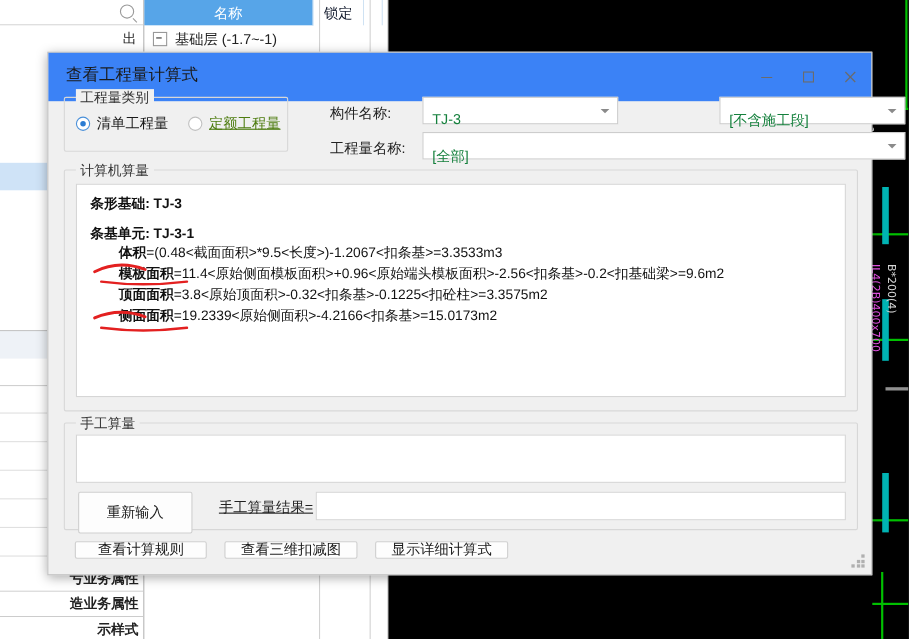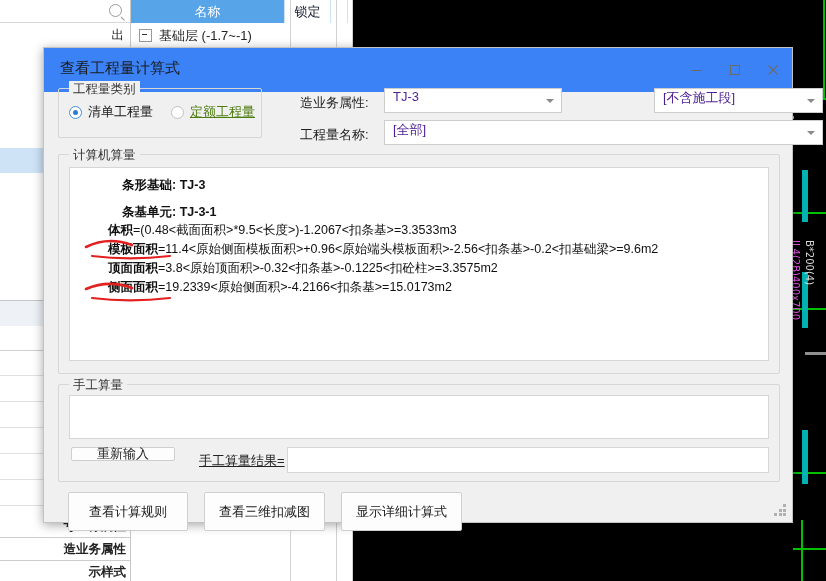--- a/index.html
+++ b/index.html
@@ -202,67 +202,67 @@
 
   
   .fld-label {
     position: absolute; font-size: 13px; color: #222;
   }
   .combo {
     position: absolute; background: #fff; border: 1px solid #cdcdcd;
     box-sizing: border-box; height: 25px;
   }
   .combo .val {
-    position: absolute; left: 8px; top: 0; font-size: 13px; color: #4c1d95;
+    position: absolute; left: 8px; top: 12px; font-size: 13px; color: #15803d;
     white-space: nowrap;
   }
   .combo .arw {
     position: absolute; right: 7px; top: 10px;
     width: 0; height: 0;
     border-left: 4px solid transparent; border-right: 4px solid transparent;
     border-top: 4px solid #8a8a8a;
   }
 
   
   .gb-calc { left: 14px; top: 106px; width: 722px; height: 220px; }
   .calc-box {
     position: absolute; left: 10px; top: 12px; right: 10px; bottom: 12px;
     background: #fff; border: 1px solid #d6d6d6; overflow: hidden;
   }
   .calc-inner { position: relative; padding: 9px 12px; }
   .f-line { font-size: 12.5px; color: #111; white-space: nowrap; line-height: 19px; }
-  .f-head { font-weight: bold; font-size: 12.5px; color: #111; margin-left: 40px; }
+  .f-head { font-weight: bold; font-size: 12.5px; color: #111; }
   .f-ind { padding-left: 26px; }
   .f-term { font-weight: bold; }
   .f-gap { height: 10px; }
 
   .ann {
     position: absolute; pointer-events: none;
   }
 
   
   .gb-man { left: 14px; top: 336px; width: 722px; height: 98px; }
   .man-text {
     position: absolute; left: 10px; top: 10px; right: 10px; height: 44px;
     background: #fff; border: 1px solid #d6d6d6; box-sizing: border-box;
   }
   .btn {
     background: #fdfdfd; border: 1px solid #cfcfcf; border-radius: 2px;
     font-size: 13px; color: #1a1a1a; display: flex; align-items: center;
     justify-content: center; box-sizing: border-box;
   }
-  .btn-reinput { position: absolute; left: 12px; top: 62px; width: 104px; height: 14px; }
+  .btn-reinput { position: absolute; left: 12px; top: 62px; width: 104px; height: 38px; }
   .man-res-label { position: absolute; left: 140px; top: 67px; font-size: 13px; color: #222; text-decoration: underline; }
   .man-res-input {
     position: absolute; left: 228px; top: 62px; right: 10px; height: 26px;
     background: #fff; border: 1px solid #d6d6d6; box-sizing: border-box;
   }
 
   .btm-btns { position: absolute; left: 24px; top: 444px; display: flex; gap: 16px; }
-  .btm-btns .btn { height: 39px; padding: 0 14px; min-width: 120px; }
+  .btm-btns .btn { height: 16px; padding: 0 14px; min-width: 120px; }
 
   .resize-grip { position: absolute; right: 5px; bottom: 5px; width: 13px; height: 13px; }
   .resize-grip i {
     position: absolute; width: 3px; height: 3px; background: #b0b0b0; display: block;
   }
 </style>
 </head>
 <body>
 
 <div id="root">
@@ -374,21 +374,21 @@
           <span class="dot on"></span>
           <span class="lbl">清单工程量</span>
         </label>
         <label class="radio">
           <span class="dot dis"></span>
           <span class="lbl dis">定额工程量</span>
         </label>
       </div>
     </div>
 
-    <span class="fld-label" style="left:256px; top:46px;">造业务属性:</span>
+    <span class="fld-label" style="left:256px; top:46px;">构件名称:</span>
     <div class="combo" style="left:340px; top:40px; width:178px;">
       <span class="val">TJ-3</span>
       <span class="arw"></span>
     </div>
 
     <span class="fld-label" style="left:538px; top:46px;margin-top:32px;">施工段:</span>
     <div class="combo" style="left:610px; top:40px; width:169px;">
       <span class="val">[不含施工段]</span>
       <span class="arw"></span>
     </div>

